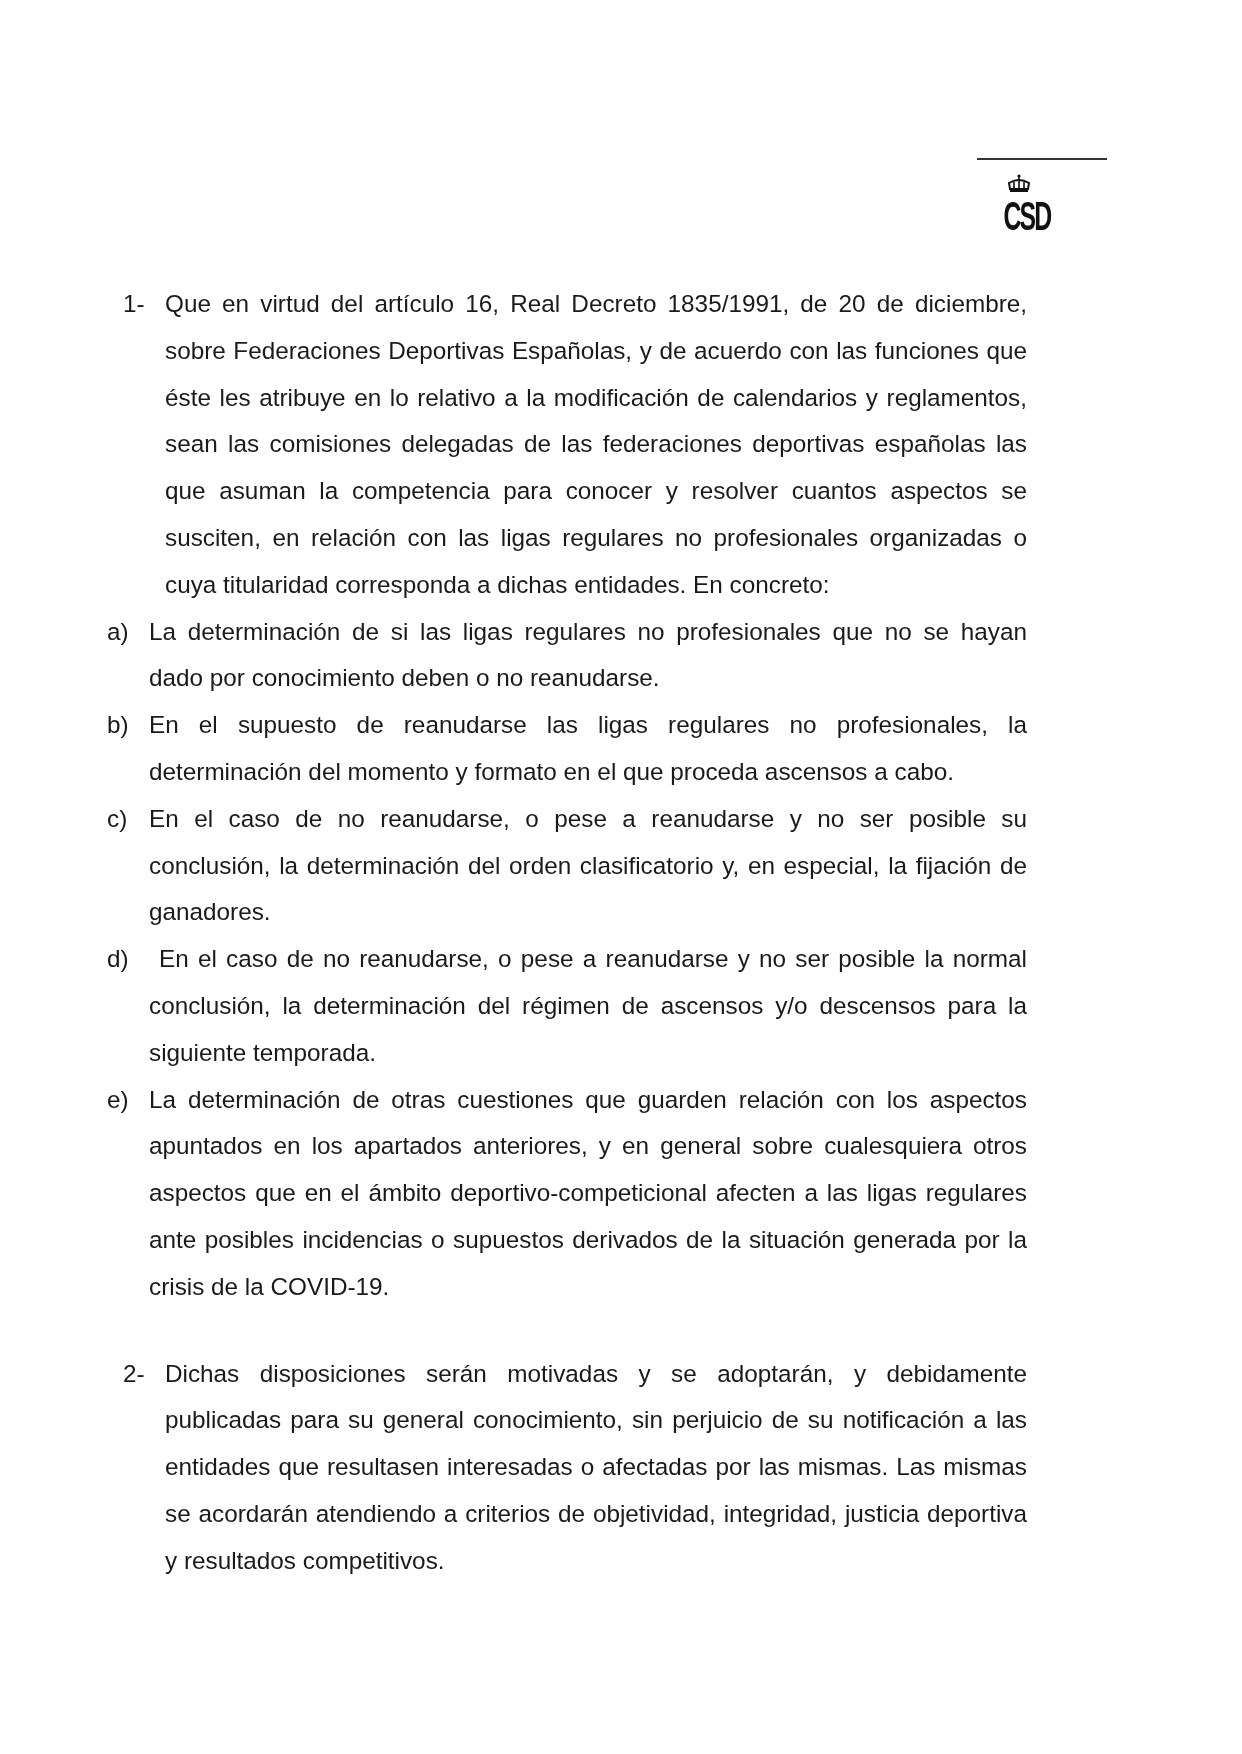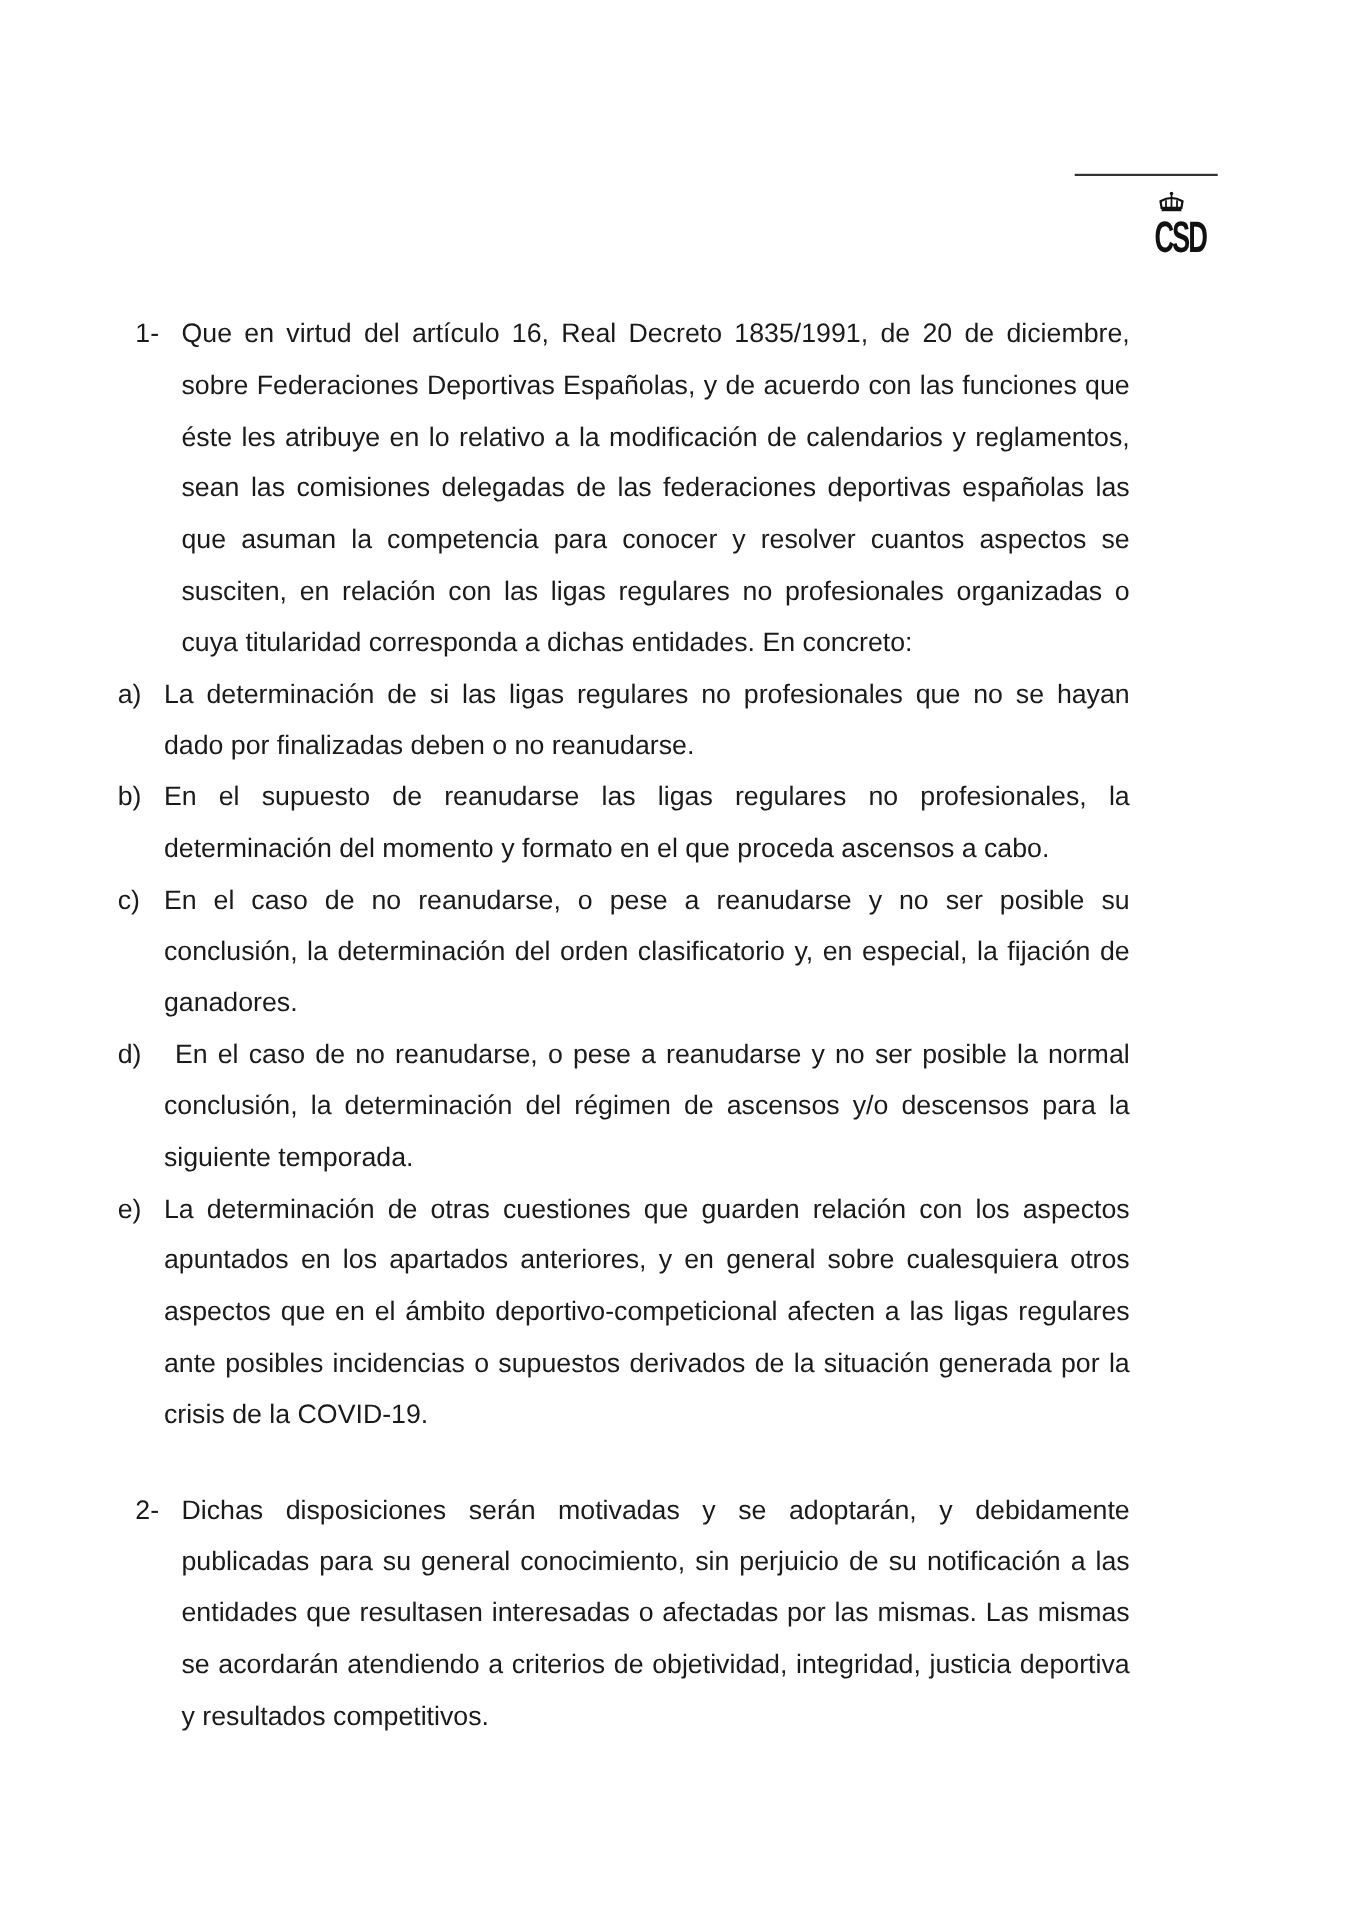--- a/index.html
+++ b/index.html
@@ -5,21 +5,21 @@
   html, body { margin: 0; padding: 0; background: #ffffff; }
   body {
     width: 1242px; height: 1754px; position: relative; overflow: hidden;
     font-family: "Liberation Sans", sans-serif; color: #1a1a1a;
   }
   .header-rule {
     position: absolute; left: 977px; top: 158px; width: 130px; height: 2px;
     background: #333;
   }
   .logo {
-    position: absolute; left: 1040px; top: 174px; width: 50px; height: 70px;
+    position: absolute; left: 994px; top: 174px; width: 50px; height: 70px;
   }
   .logo .crown { display: block; margin: 0 auto; }
   .logo .csd {
     display: block; font-family: "Liberation Sans", sans-serif; font-weight: bold;
     font-size: 40px; line-height: 40px; letter-spacing: -3px; transform: scaleX(0.62);
     transform-origin: center; color: #111; margin-top: 2px;
   }
   .content {
     position: absolute; left: 0; top: 281px; width: 1242px;
     font-size: 24.3px; line-height: 46.8px;
@@ -51,21 +51,21 @@
   <span class="csd">CSD</span>
 </div>
 
 <div class="content">
   <div class="item num-item">
     <span class="marker">1-</span>
     <span class="text">Que en virtud del artículo 16, Real Decreto 1835/1991, de 20 de diciembre, sobre Federaciones Deportivas Españolas, y de acuerdo con las funciones que éste les atribuye en lo relativo a la modificación de calendarios y reglamentos, sean las comisiones delegadas de las federaciones deportivas españolas las que asuman la competencia para conocer y resolver cuantos aspectos se susciten, en relación con las ligas regulares no profesionales organizadas o cuya titularidad corresponda a dichas entidades. En concreto:</span>
   </div>
   <div class="item alpha-item">
     <span class="marker">a)</span>
-    <span class="text">La determinación de si las ligas regulares no profesionales que no se hayan dado por finalizadas deben o no reanudarse.</span>
+    <span class="text">La determinación de si las ligas regulares no profesionales que no se hayan dado por conocimiento deben o no reanudarse.</span>
   </div>
   <div class="item alpha-item">
     <span class="marker">b)</span>
     <span class="text">En el supuesto de reanudarse las ligas regulares no profesionales, la determinación del momento y formato en el que proceda ascensos a cabo.</span>
   </div>
   <div class="item alpha-item">
     <span class="marker">c)</span>
     <span class="text">En el caso de no reanudarse, o pese a reanudarse y no ser posible su conclusión, la determinación del orden clasificatorio y, en especial, la fijación de ganadores.</span>
   </div>
   <div class="item alpha-item indent-d">

